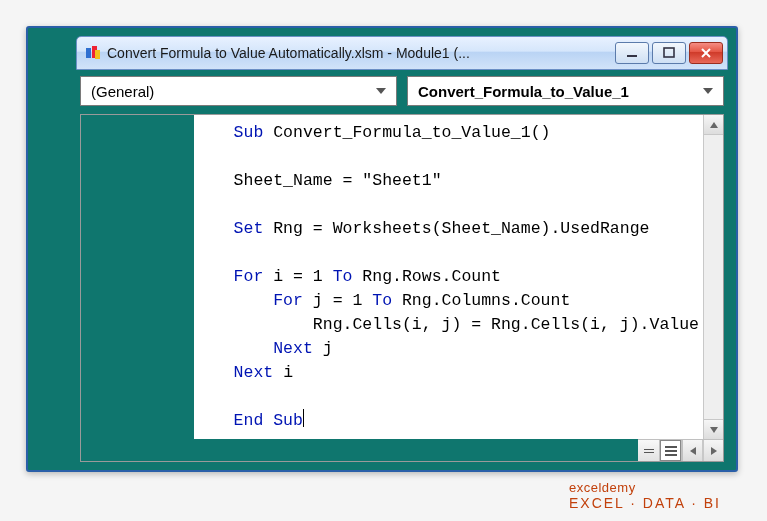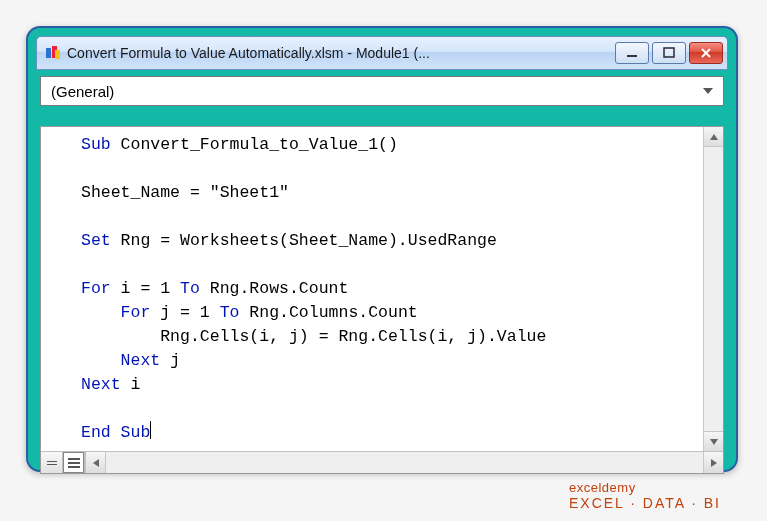--- a/index.html
+++ b/index.html
@@ -10,26 +10,27 @@
     height: 521px;
     position: relative;
     overflow: hidden;
   }
   .outer-frame {
     position: absolute;
     left: 26px;
     top: 26px;
     width: 712px;
     height: 446px;
-    background: #14b8a6;
+    background: #0f766e;
     border: 2px solid #2a5fa8;
-    border-radius: 14px;
+    border-radius: 3px;
     box-shadow: 0 2px 6px rgba(0,0,0,0.25);
     display: flex;
     flex-direction: column;
+    padding-left: 40px;
   }
   .inner-wrapper {
     flex: 1;
     padding: 8px;
     display: flex;
     flex-direction: column;
   }
   .titlebar {
     height: 34px;
     background: linear-gradient(to bottom, #e8f1ff 0%, #d5e6fb 45%, #b9d3f4 46%, #d1e3f9 100%);
@@ -85,26 +86,27 @@
   }
   .combo .combo-text { flex:1; white-space:nowrap; overflow:hidden; }
   .combo .combo-arrow {
     width: 18px; height: 100%;
     display:flex; align-items:center; justify-content:center;
     color: #555;
   }
   .combo.proc .combo-text { font-weight: bold; }
   .code-frame {
     flex: 1;
-    margin: 12px 4px 0 4px;
+    margin: 0 4px 0 4px;
     border: 1px solid #9a9a9a;
     display: flex;
     flex-direction: column;
     overflow: hidden;
     min-height: 0;
+    align-items: flex-end;
   }
   .code-body {
     flex:1;
     display:flex;
     min-height:0;
   }
   .code-area {
     flex:1;
     background:#fff;
     padding: 6px 4px 6px 40px;
@@ -226,20 +228,28 @@
 
     <div class="dropdown-row">
       <div class="combo">
         <span class="combo-text">(General)</span>
         <span class="combo-arrow">
           <svg width="10" height="6">
               <path d="M0 0 L5 6 L10 0 Z" fill="#555"></path>
             </svg>
         </span>
       </div>
+      <div class="combo proc">
+        <span class="combo-text">Convert_Formula_to_Value_1</span>
+        <span class="combo-arrow">
+          <svg width="10" height="6">
+              <path d="M0 0 L5 6 L10 0 Z" fill="#555"></path>
+            </svg>
+        </span>
+      </div>
     </div>
 
     <div class="code-frame">
       <div class="code-body">
         <div class="code-area" id="code-area"><div><span class="kw">Sub </span><span>Convert_Formula_to_Value_1()</span></div><div>&nbsp;</div><div><span>Sheet_Name = </span><span>"Sheet1"</span></div><div>&nbsp;</div><div><span class="kw">Set </span><span>Rng = Worksheets(Sheet_Name).UsedRange</span></div><div>&nbsp;</div><div><span class="kw">For </span><span>i = 1 </span><span class="kw">To </span><span>Rng.Rows.Count</span></div><div><span>    </span><span class="kw">For </span><span>j = 1 </span><span class="kw">To </span><span>Rng.Columns.Count</span></div><div><span>        Rng.Cells(i, j) = Rng.Cells(i, j).Value</span></div><div><span>    </span><span class="kw">Next </span><span>j</span></div><div><span class="kw">Next </span><span>i</span></div><div>&nbsp;</div><div><span class="kw">End Sub</span><span class="text-caret"></span></div></div>
         <div class="vscroll">
           <div class="arrow">
             <svg width="8" height="6">
                 <path d="M4 0 L8 6 L0 6 Z" fill="#666"></path>
               </svg>

